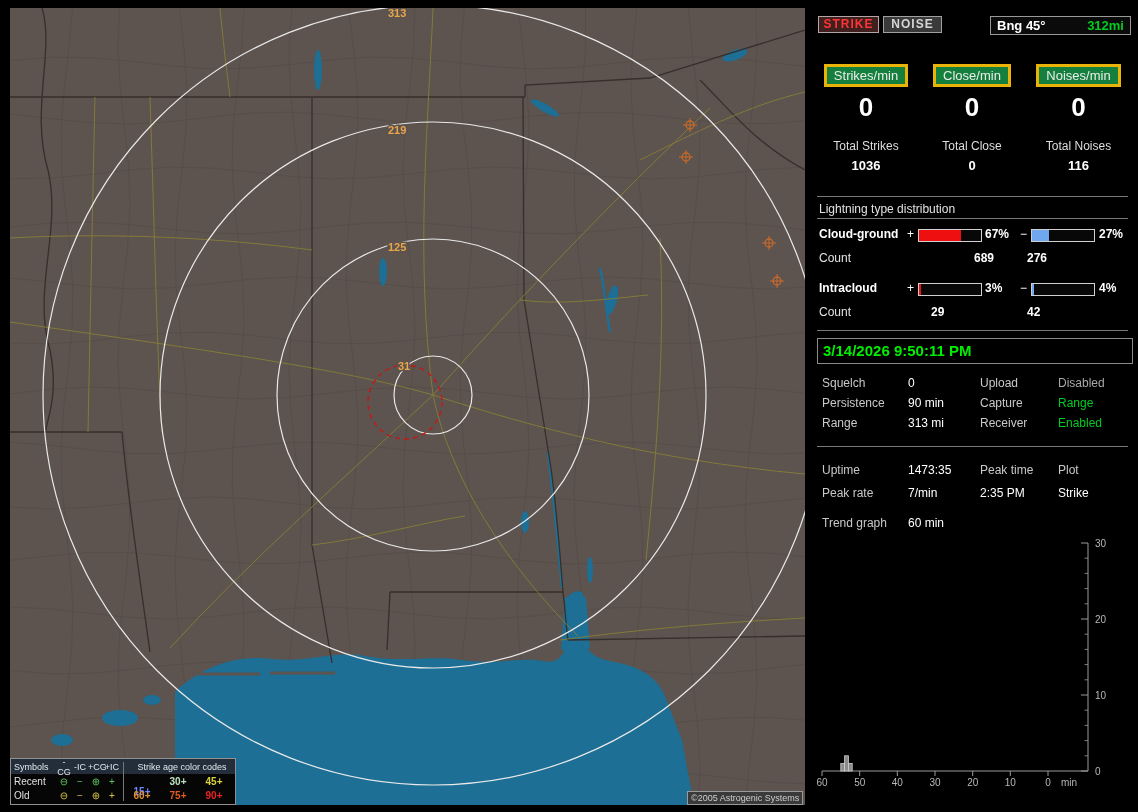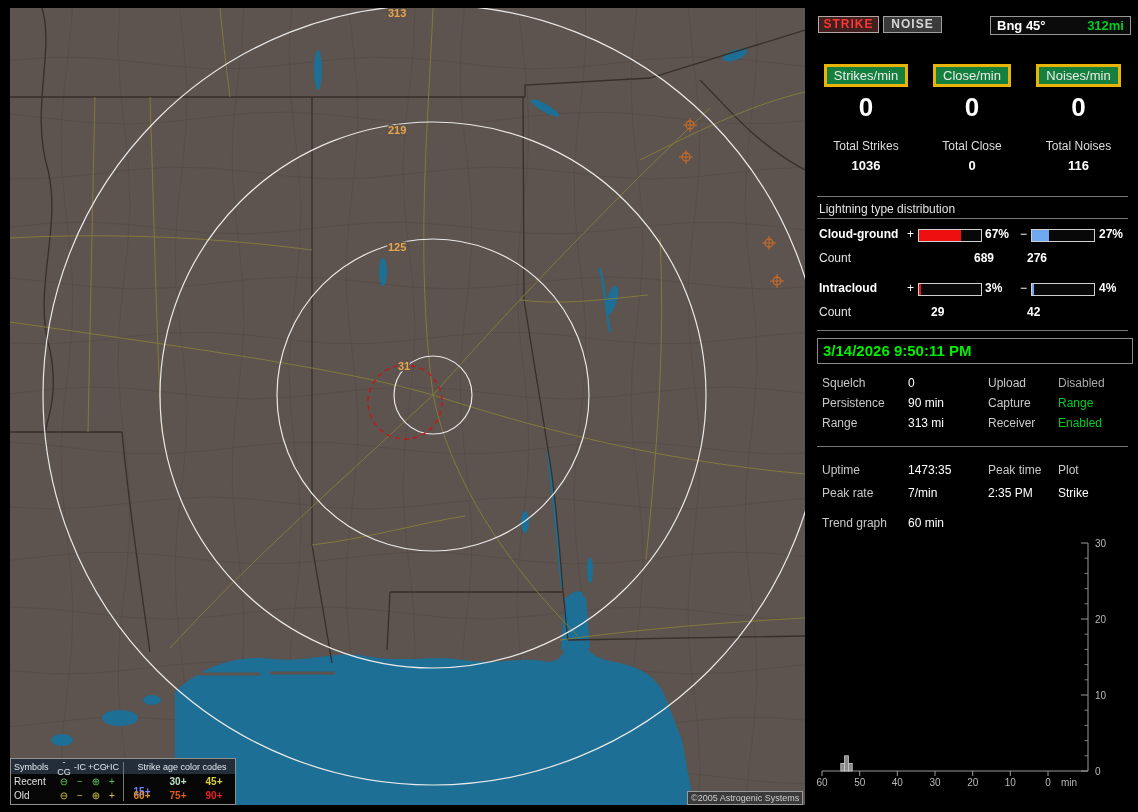--- a/index.html
+++ b/index.html
@@ -38,21 +38,21 @@
   .chip{display:inline-block;background:#15803d;color:#ececec;border:3px solid #eab308;
         font-size:13px;padding:1px 7px;}
   .bigzero{font-size:26px;font-weight:bold;margin-top:5px;}
   .tlabel{color:#dedede;margin-top:16px;font-size:12px;}
   .tvalue{font-size:13px;font-weight:bold;margin-top:5px;}
   .sep{position:absolute;left:2px;width:311px;height:1px;background:#787878;}
   .bar{position:absolute;width:62px;height:11px;border:1px solid #d0d0d0;background:#080808;}
   .bar i{display:block;height:100%;width:0;}
   .clockbox{position:absolute;left:2px;top:330px;width:309px;height:24px;border:1px solid #8a8a8a;
             line-height:24px;padding-left:5px;font-size:15px;font-weight:bold;}
-  .c1c{left:7px;} .c2c{left:93px;} .c3c{left:165px;margin-left:8px;} .c4c{left:243px;}
+  .c1c{left:7px;} .c2c{left:93px;} .c3c{left:165px;} .c4c{left:243px;}
   .trend-svg{position:absolute;left:0;top:526px;}
   .trend-svg text{font-family:"Liberation Sans",sans-serif;font-size:10px;fill:#b8b8b8;}
 </style>
 </head>
 <body>
 
 <div class="map">
   <svg width="795" height="797" viewBox="0 0 795 797">
     <rect width="795" height="797" fill="#5d534f"></rect>
 

